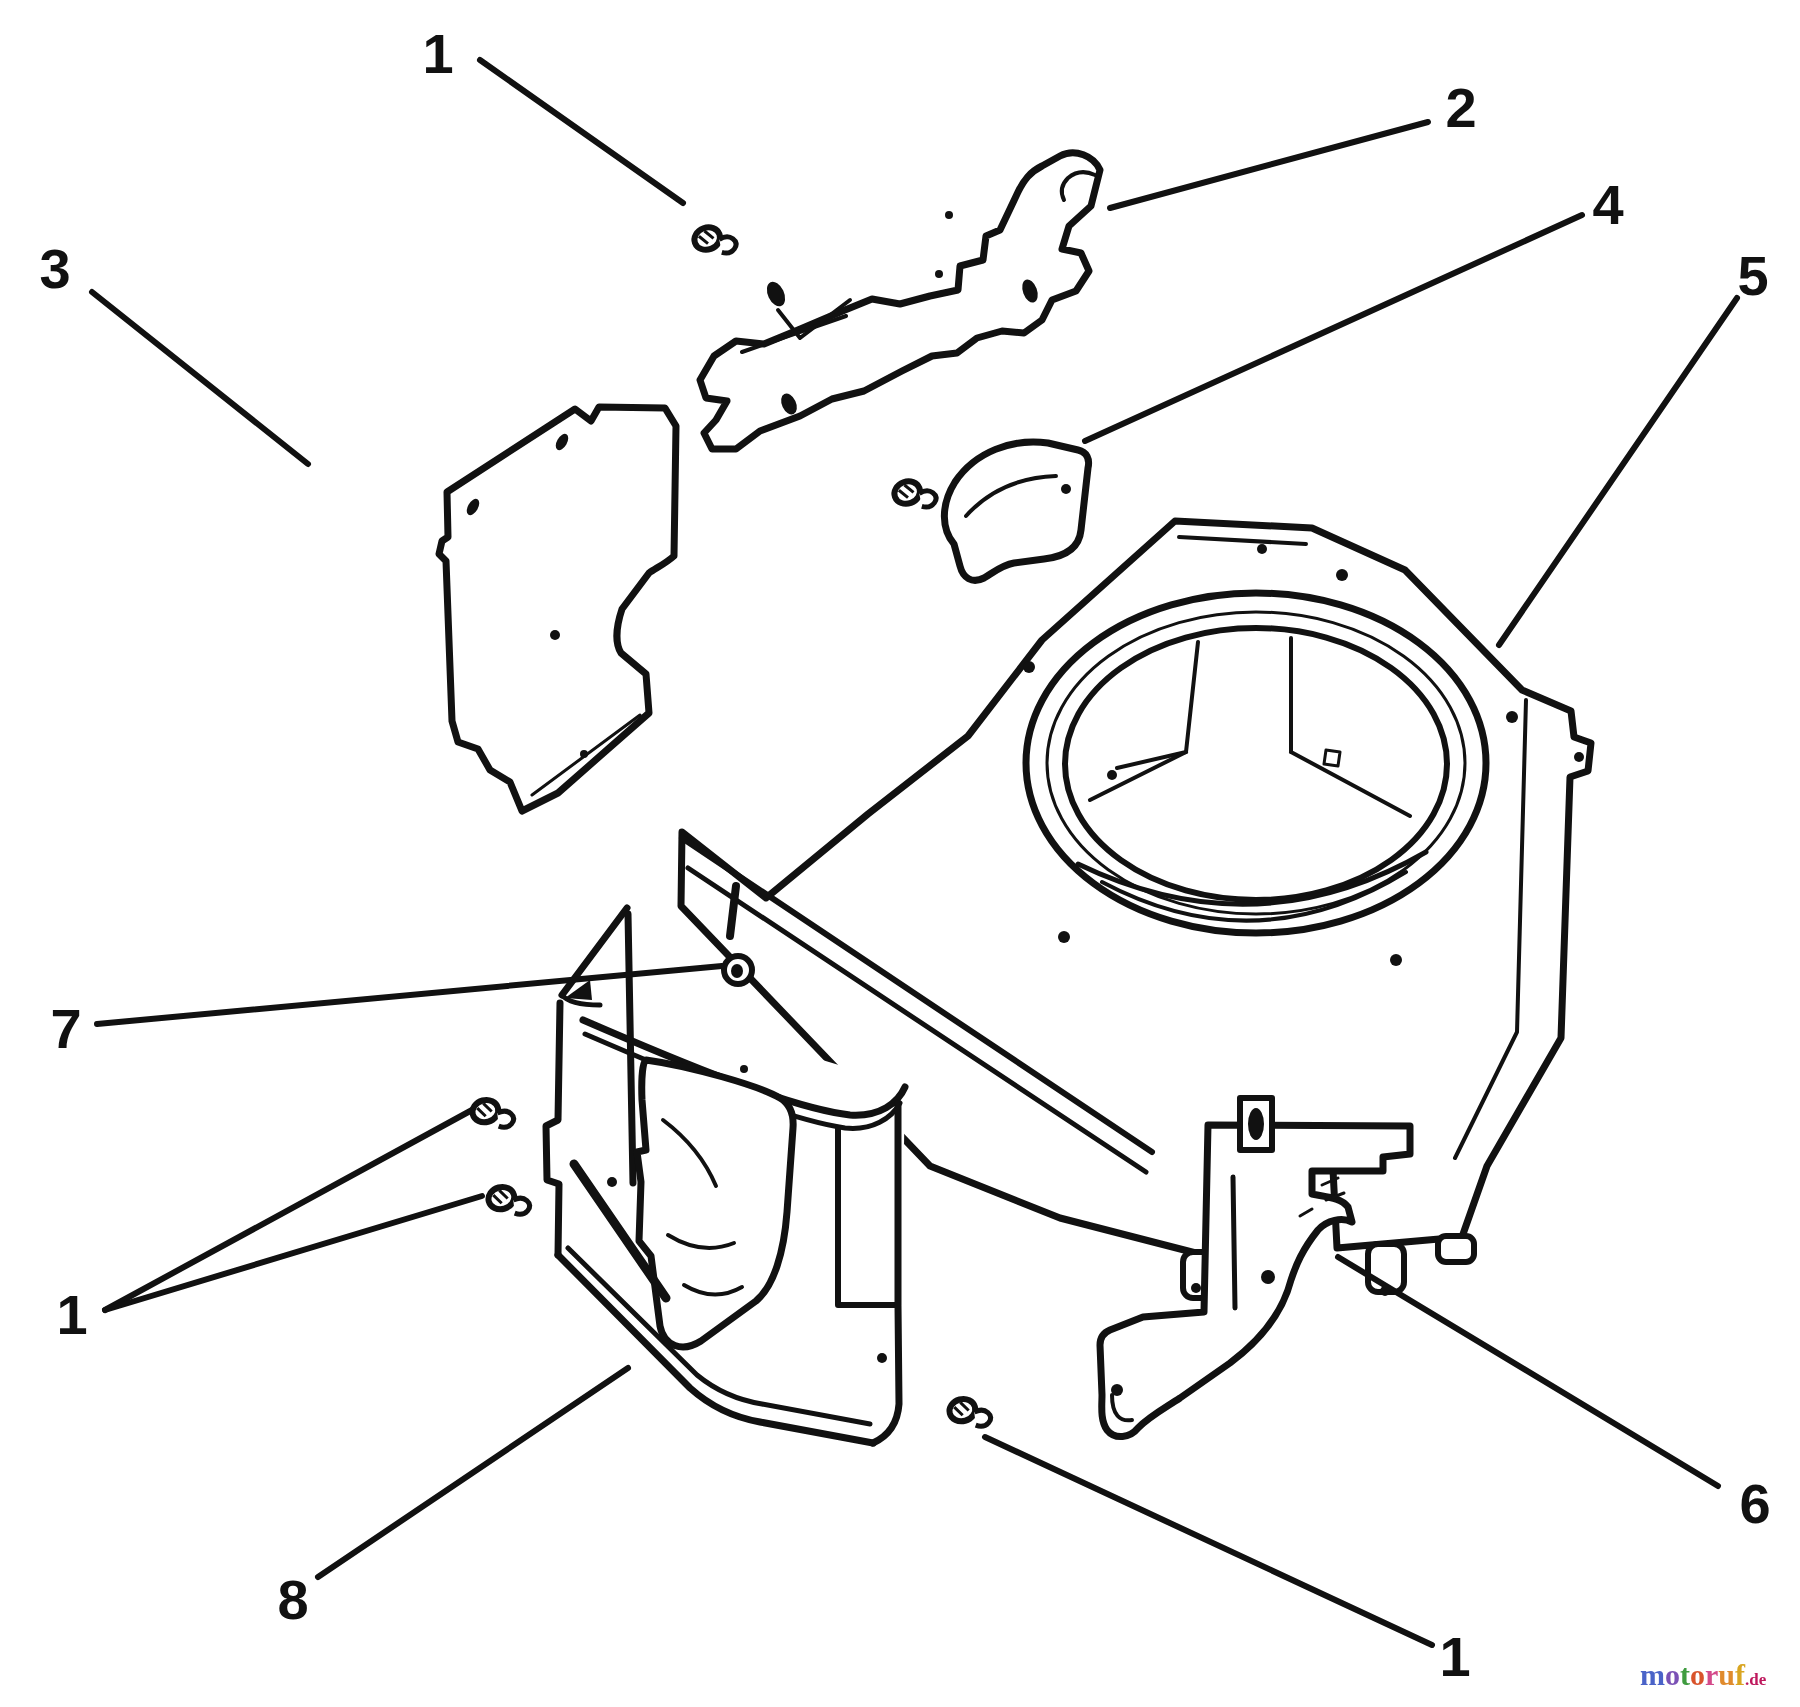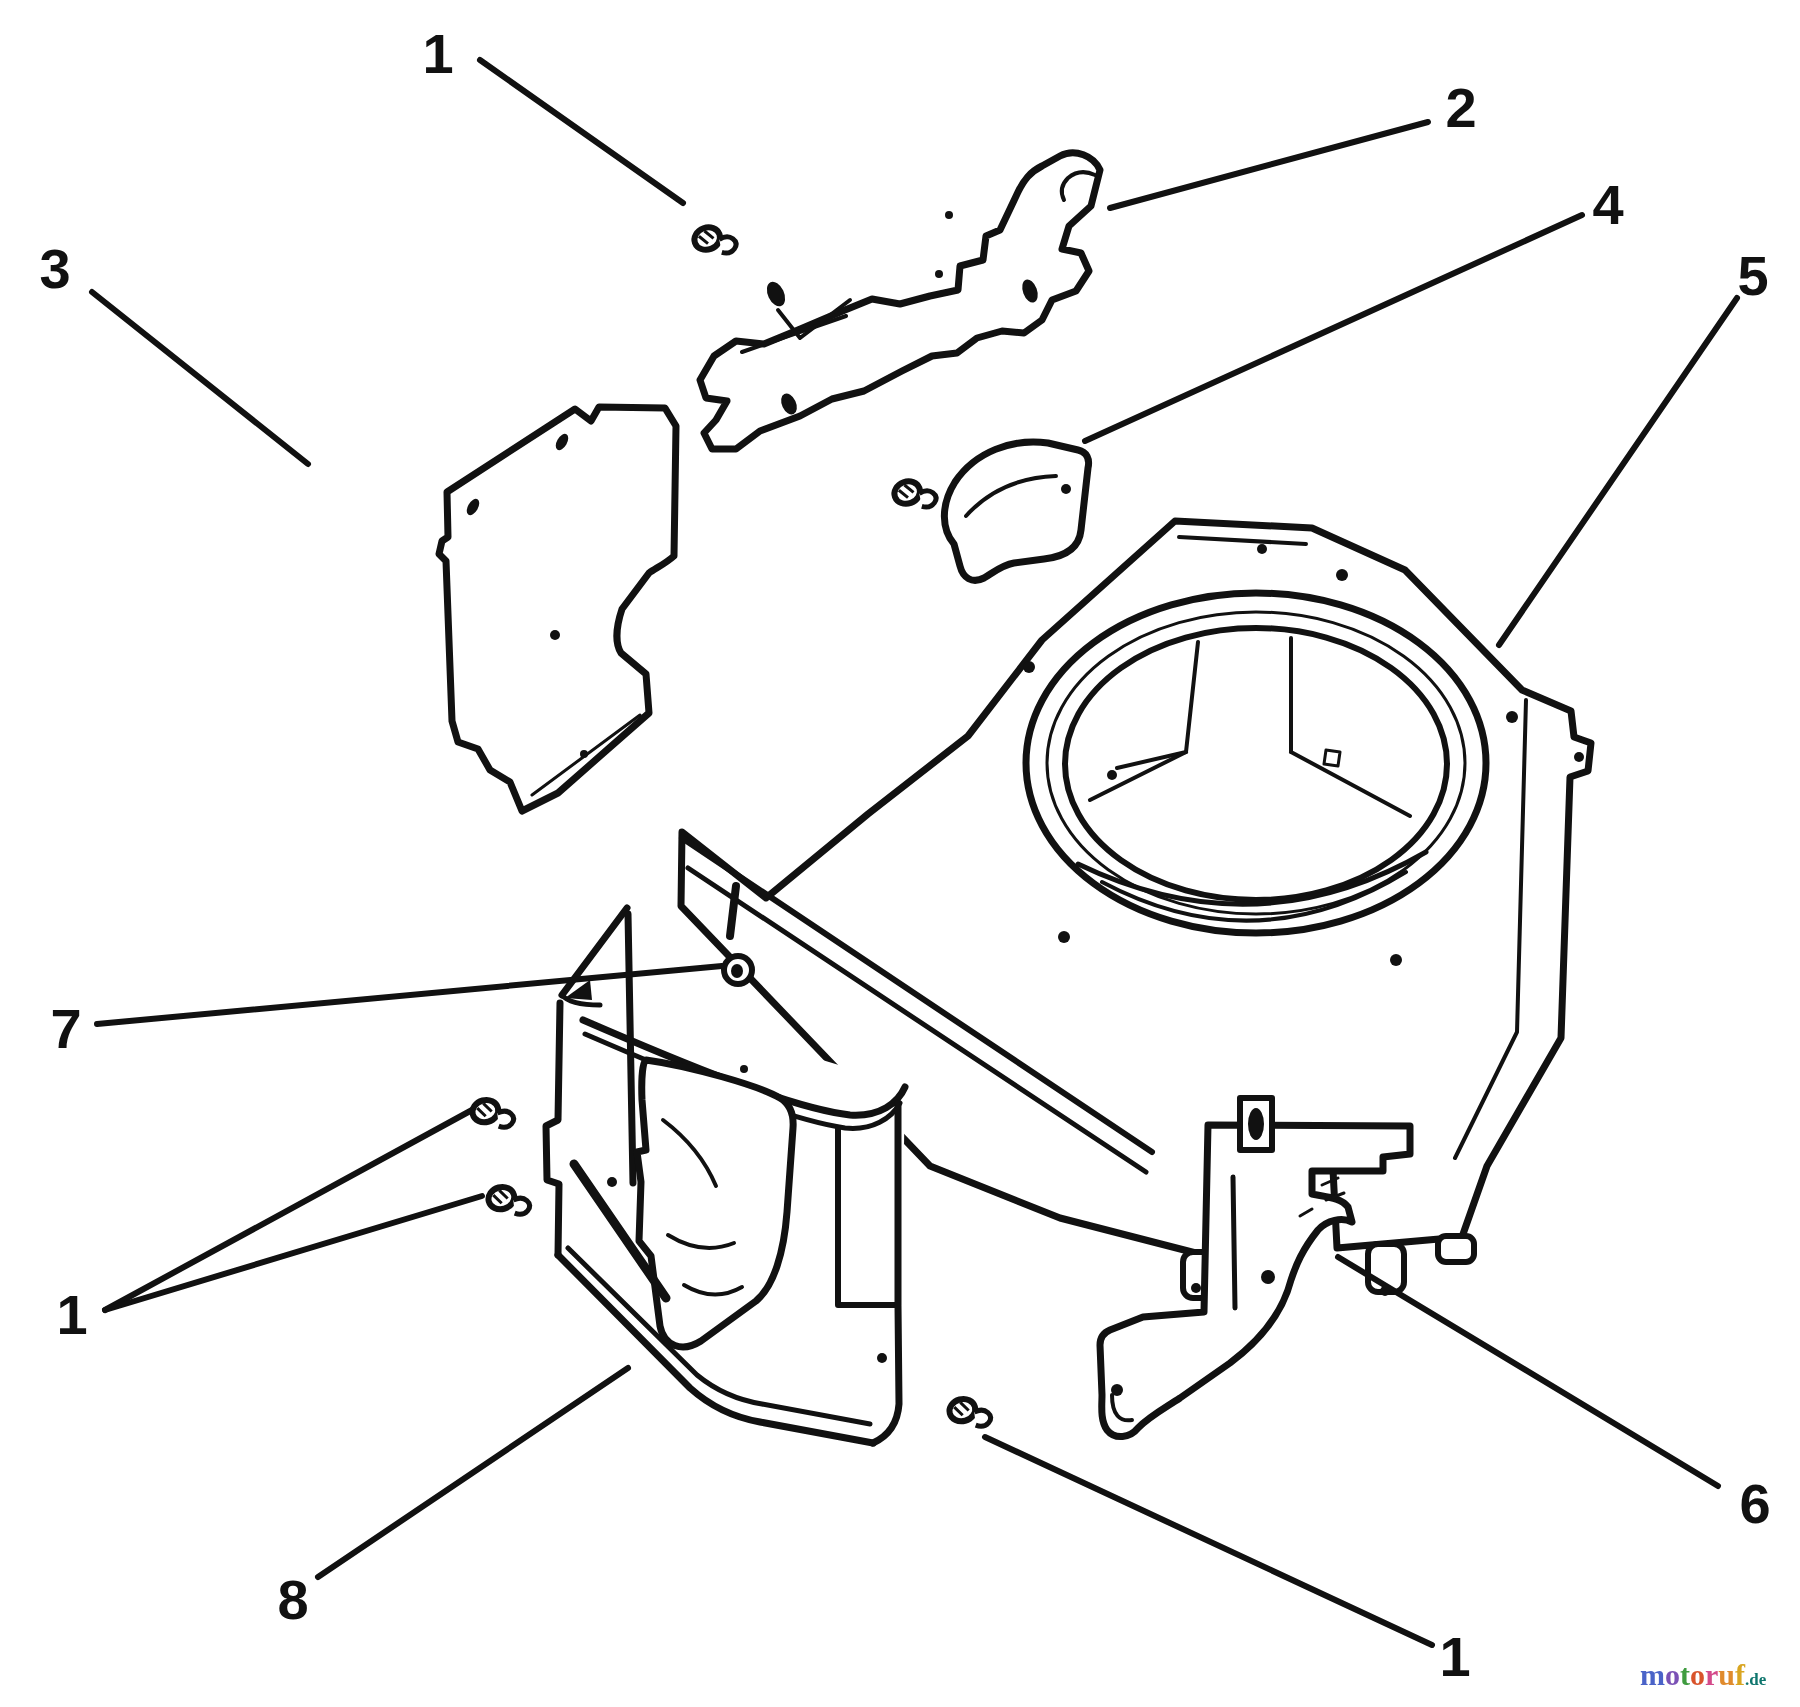--- a/index.html
+++ b/index.html
@@ -9,21 +9,21 @@
   .ln6{fill:none;stroke:#111;stroke-width:6;stroke-linecap:round;stroke-linejoin:round;}
   .ln5{fill:none;stroke:#111;stroke-width:5;stroke-linecap:round;stroke-linejoin:round;}
   .ln4{fill:none;stroke:#111;stroke-width:4;stroke-linecap:round;stroke-linejoin:round;}
   .ln3{fill:none;stroke:#111;stroke-width:3;stroke-linecap:round;stroke-linejoin:round;}
   .wfill{fill:#ffffff;}
   .dot{fill:#111;stroke:none;}
   .callout{font-family:"Liberation Sans",sans-serif;font-size:56px;font-weight:700;fill:#111;text-anchor:middle;}
   .leader{stroke:#111;stroke-width:6;stroke-linecap:round;}
   #watermark{position:absolute;left:1640px;top:1660px;white-space:nowrap;
      font-family:"Liberation Serif",serif;font-weight:bold;font-size:30px;line-height:1;}
-  #watermark .suffix{font-size:17px;color:#0f766e;font-weight:bold;}
+  #watermark .suffix{font-size:17px;color:#be185d;font-weight:bold;}
 </style>
 </head>
 <body>
 
 <div class="canvas">
 <svg viewBox="0 0 1800 1707" width="1800" height="1707">
 
   <defs>
     <g id="bolt-glyph">
       <ellipse cx="-4" cy="-3" rx="13" ry="11" class="wfill" stroke="#111" stroke-width="6"></ellipse>

